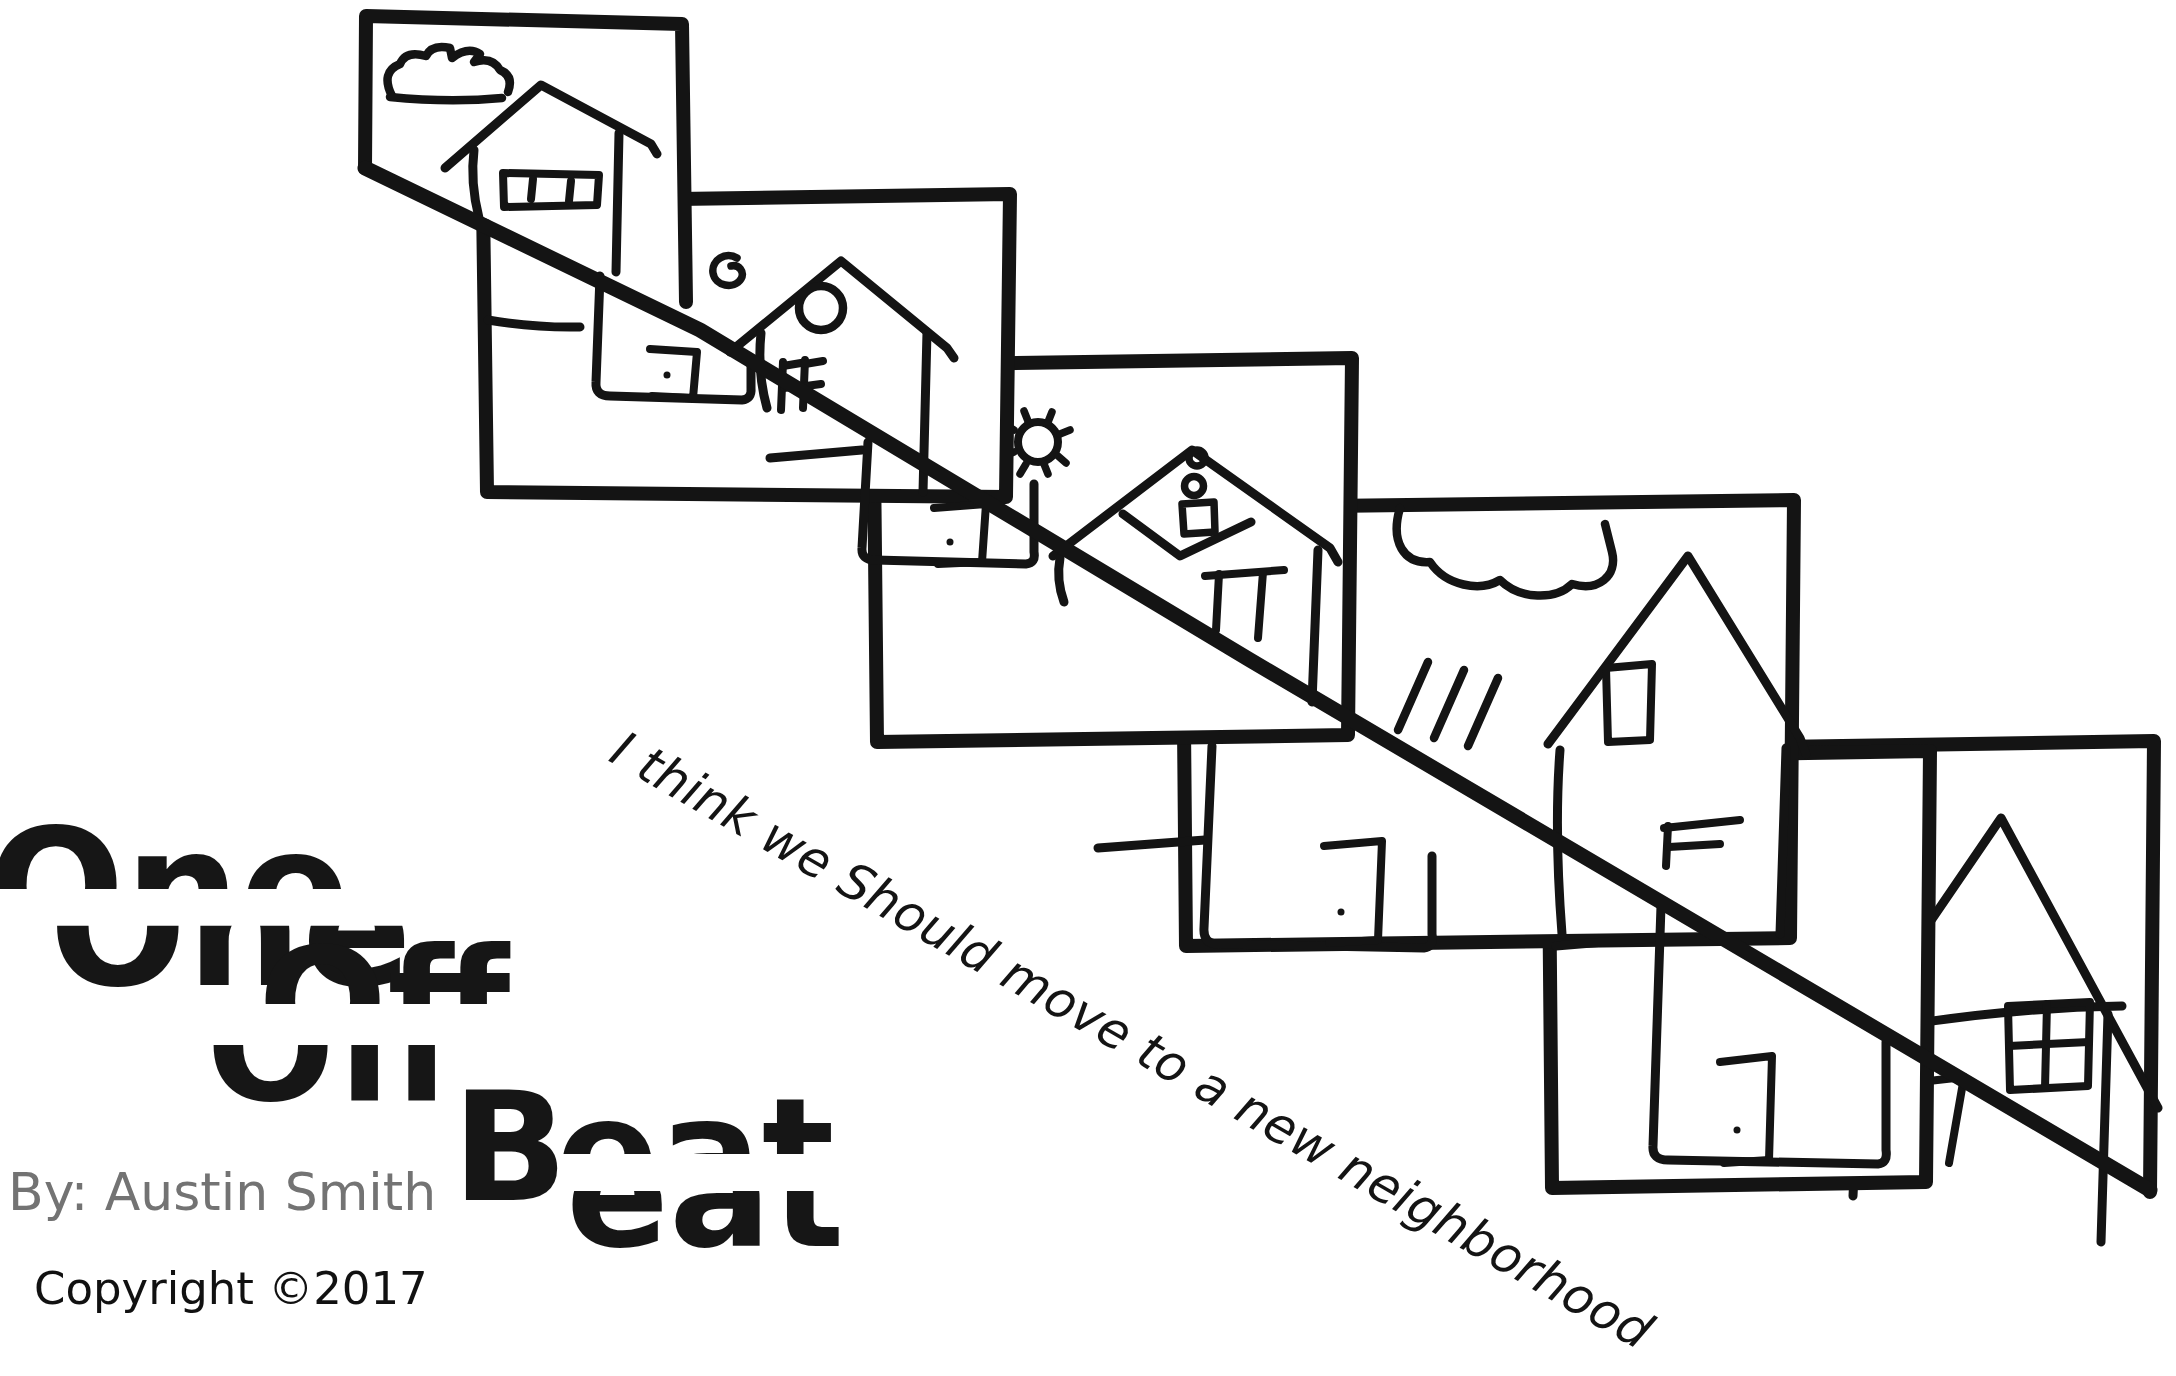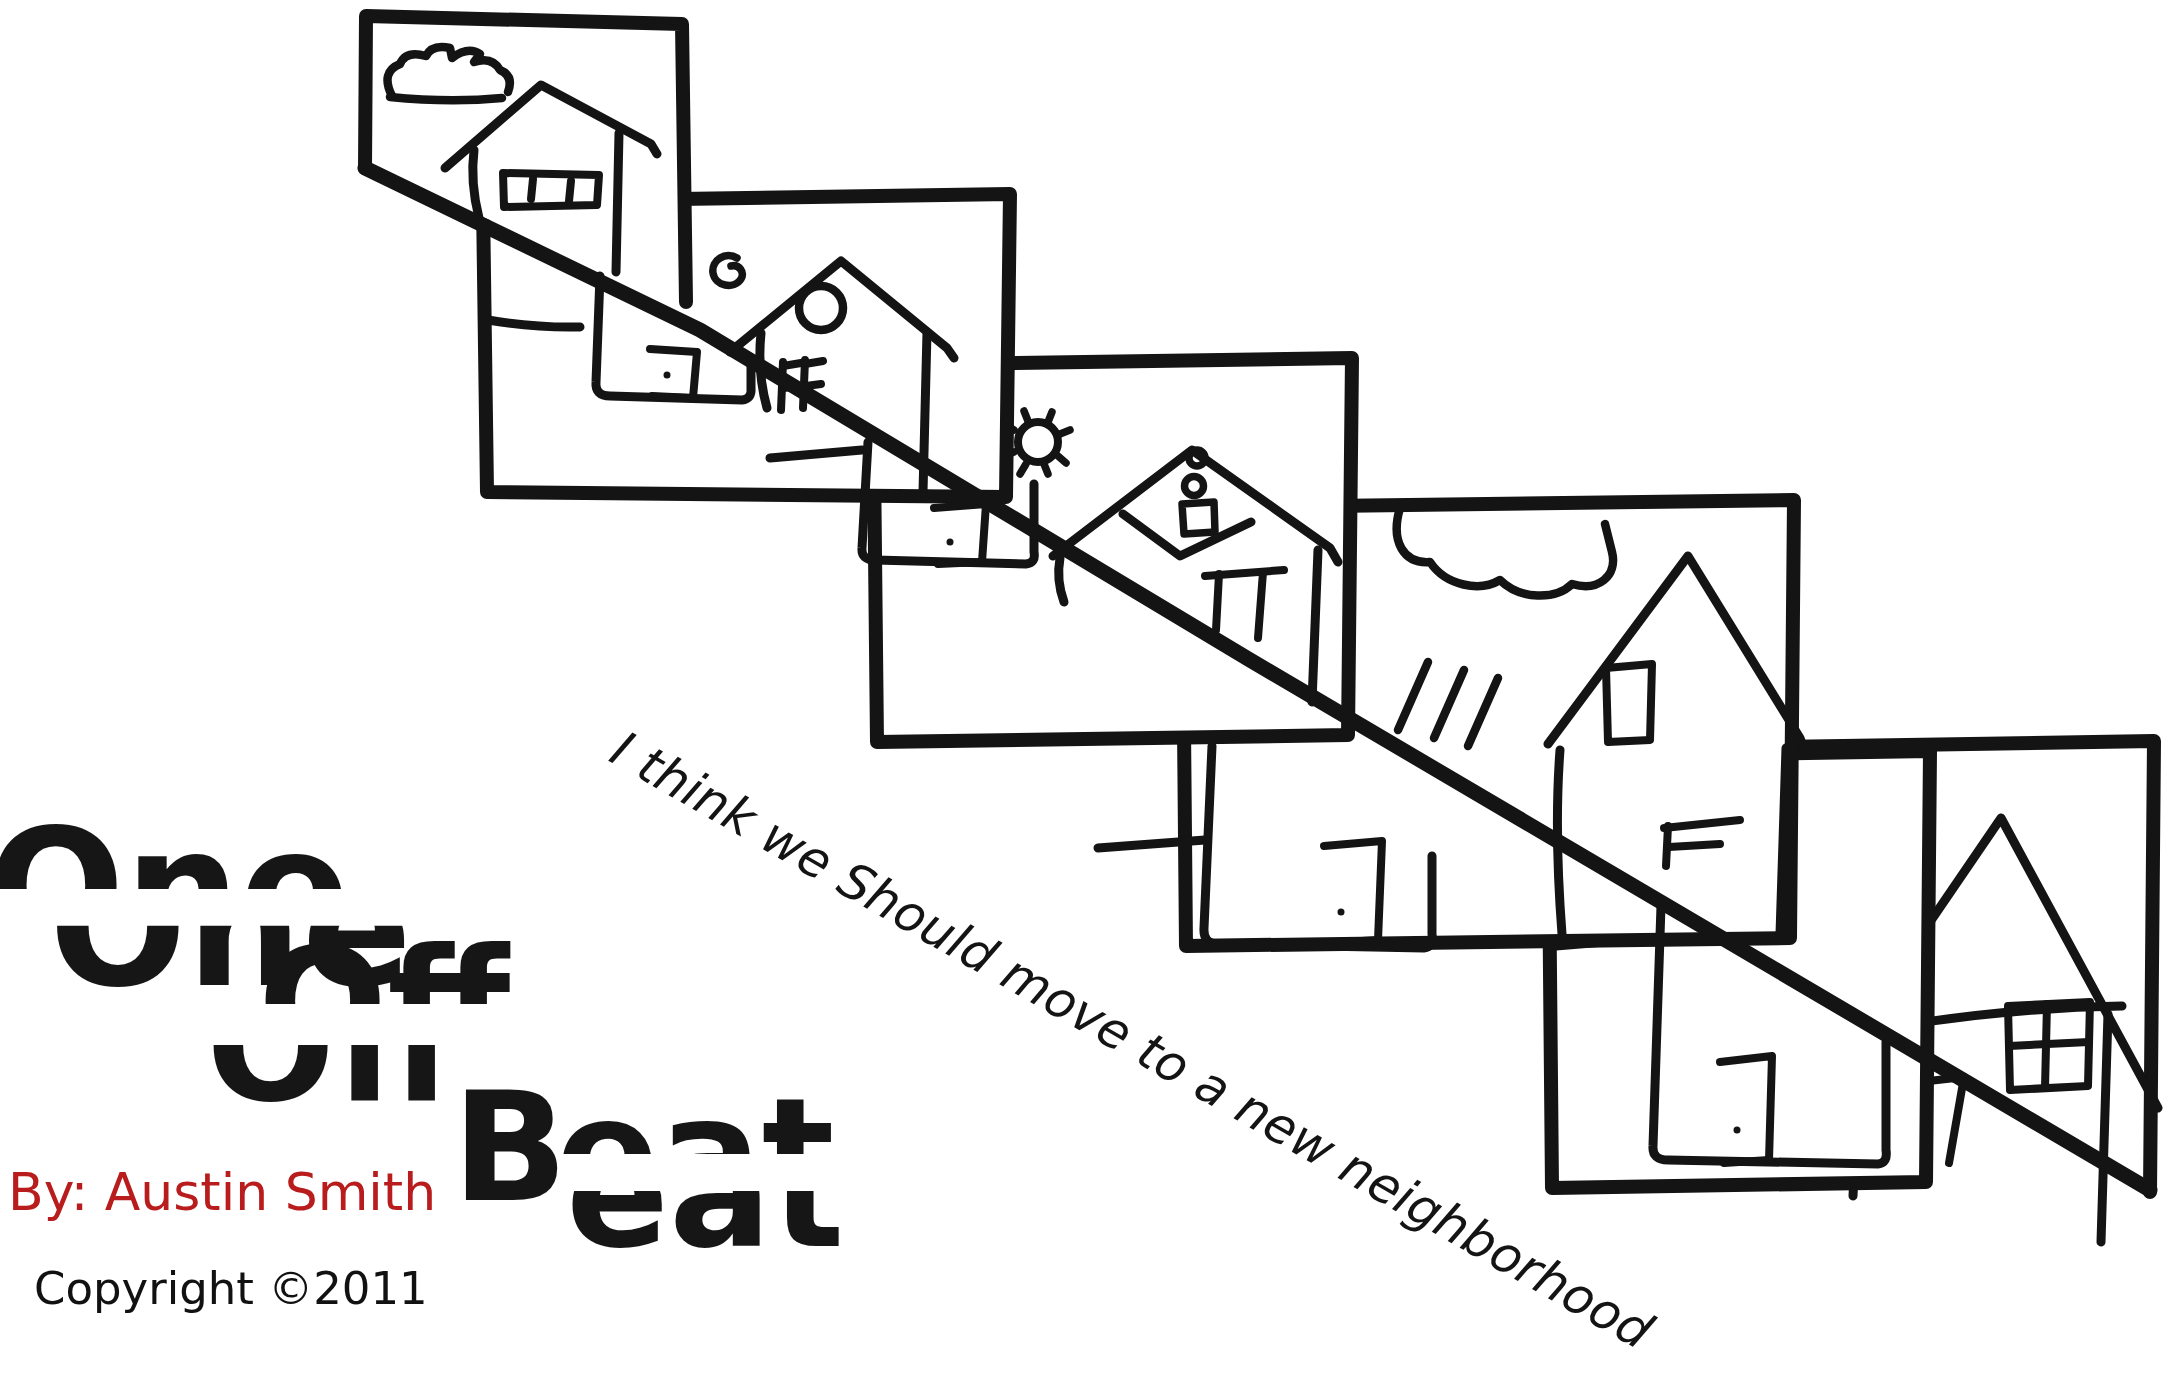--- a/index.html
+++ b/index.html
@@ -32,21 +32,21 @@
 
   #word-beat-b{position:absolute;left:452px;top:1072px;font-size:152px;font-weight:bold;
     color:#161616;line-height:1;font-family:"DejaVu Sans", sans-serif;}
   #word-beat-rest{left:556px;top:1078px;font-size:152px;}
   #word-beat-rest .half-top{transform:translate(0,0);}
   #word-beat-rest .half-bottom{transform:translate(10px,40px);}
 
   
   #byline{
     position:absolute;left:8px;top:1162px;
-    font-size:52px;color:#b91c1c;letter-spacing:0px;
+    font-size:52px;color:#737373;letter-spacing:0px;
     font-family:"DejaVu Sans", sans-serif;
   }
   #copyright{
     position:absolute;left:34px;top:1262px;
     font-size:45px;color:#111;
     font-family:"DejaVu Sans", sans-serif;
   }
 </style>
 </head>
 <body>
@@ -213,15 +213,15 @@
   <span class="half half-bottom">Off</span>
 </div>
 
 <div id="word-beat-b">B</div>
 <div class="split-word" id="word-beat-rest">
   <span class="half half-top">eat</span>
   <span class="half half-bottom">eat</span>
 </div>
 
 <div id="byline">By: Austin Smith</div>
-<div id="copyright">Copyright ©2011</div>
+<div id="copyright">Copyright ©2017</div>
 
 </div>
 
 </body></html>

